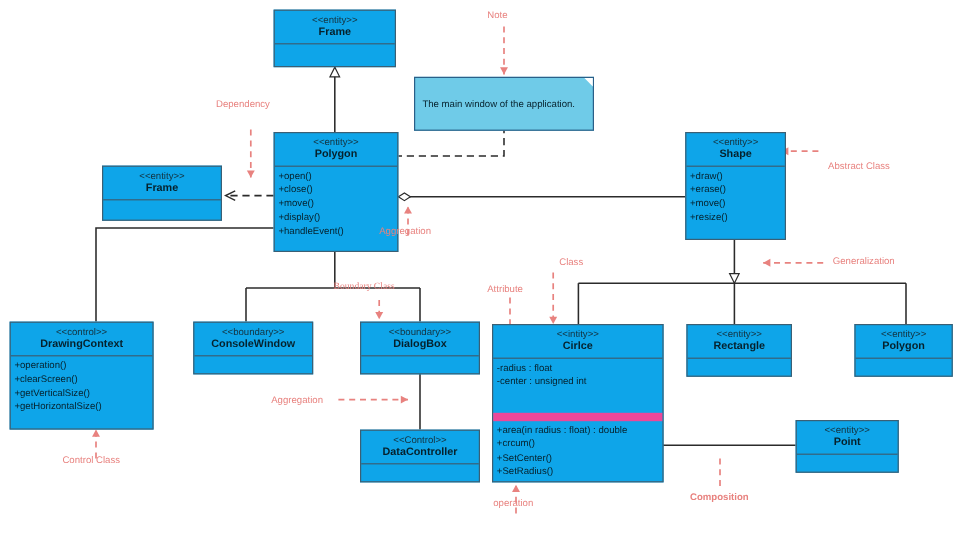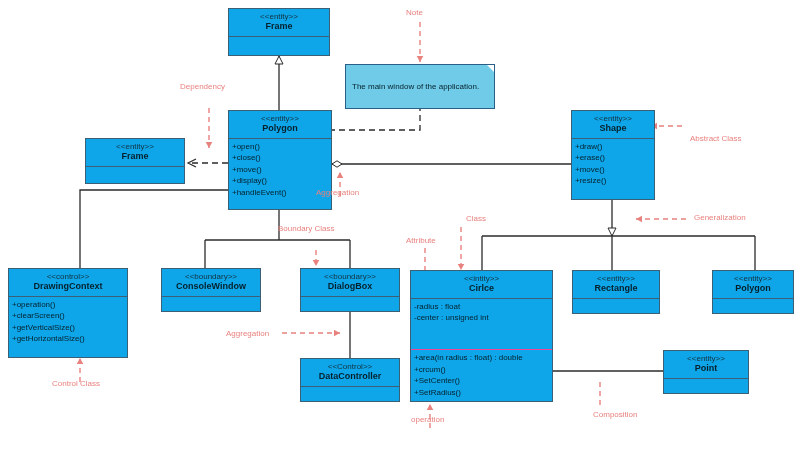--- a/index.html
+++ b/index.html
@@ -37,21 +37,21 @@
   }
   .uml-name {
     font-size: 9px;
     font-weight: bold;
     color: #06212c;
     display: block;
   }
   .uml-compartment {
     padding: 2px 3px;
     flex: 1;
-    border-bottom: 1px solid #ec4899;
+    border-bottom: 7px solid #ec4899;
   }
   .uml-compartment:last-child { border-bottom: none; }
   .uml-compartment.empty { min-height: 16px; }
   .uml-member {
     font-size: 8px;
     color: #06212c;
     line-height: 1.45;
     white-space: nowrap;
   }
   
@@ -281,21 +281,21 @@
   <div class="uml-note" style="left:345px; top:64px; width:150px; height:45px;">
     <span class="note-fold"></span>
     <span>The main window of the application.</span>
   </div>
 
   <div class="annot" style="left:406px; top:8px;">Note</div>
   <div class="annot" style="left:180px; top:82px;">Dependency</div>
   <div class="annot" style="left:690px; top:120px;margin-top:14px;">Abstract Class</div>
   <div class="annot" style="left:316px; top:188px;">Aggregation</div>
   <div class="annot" style="left:694px; top:213px;">Generalization</div>
-  <div class="annot" style="left:278px; top:224px;">Boundary Class</div>
+  <div class="annot" style="left:278px; top:234px;font-family:Liberation Serif, serif;">Boundary Class</div>
   <div class="annot" style="left:406px; top:236px;">Attribute</div>
   <div class="annot" style="left:447px; top:214px;margin-left:19px;">Class</div>
   <div class="annot" style="left:226px; top:329px;">Aggregation</div>
   <div class="annot" style="left:52px; top:379px;">Control Class</div>
   <div class="annot" style="left:411px; top:415px;">operation</div>
-  <div class="annot" style="left:593px; top:410px;">Composition</div>
+  <div class="annot" style="left:575px; top:410px;font-weight:bold;">Composition</div>
 
 </div>
 
 </body></html>

